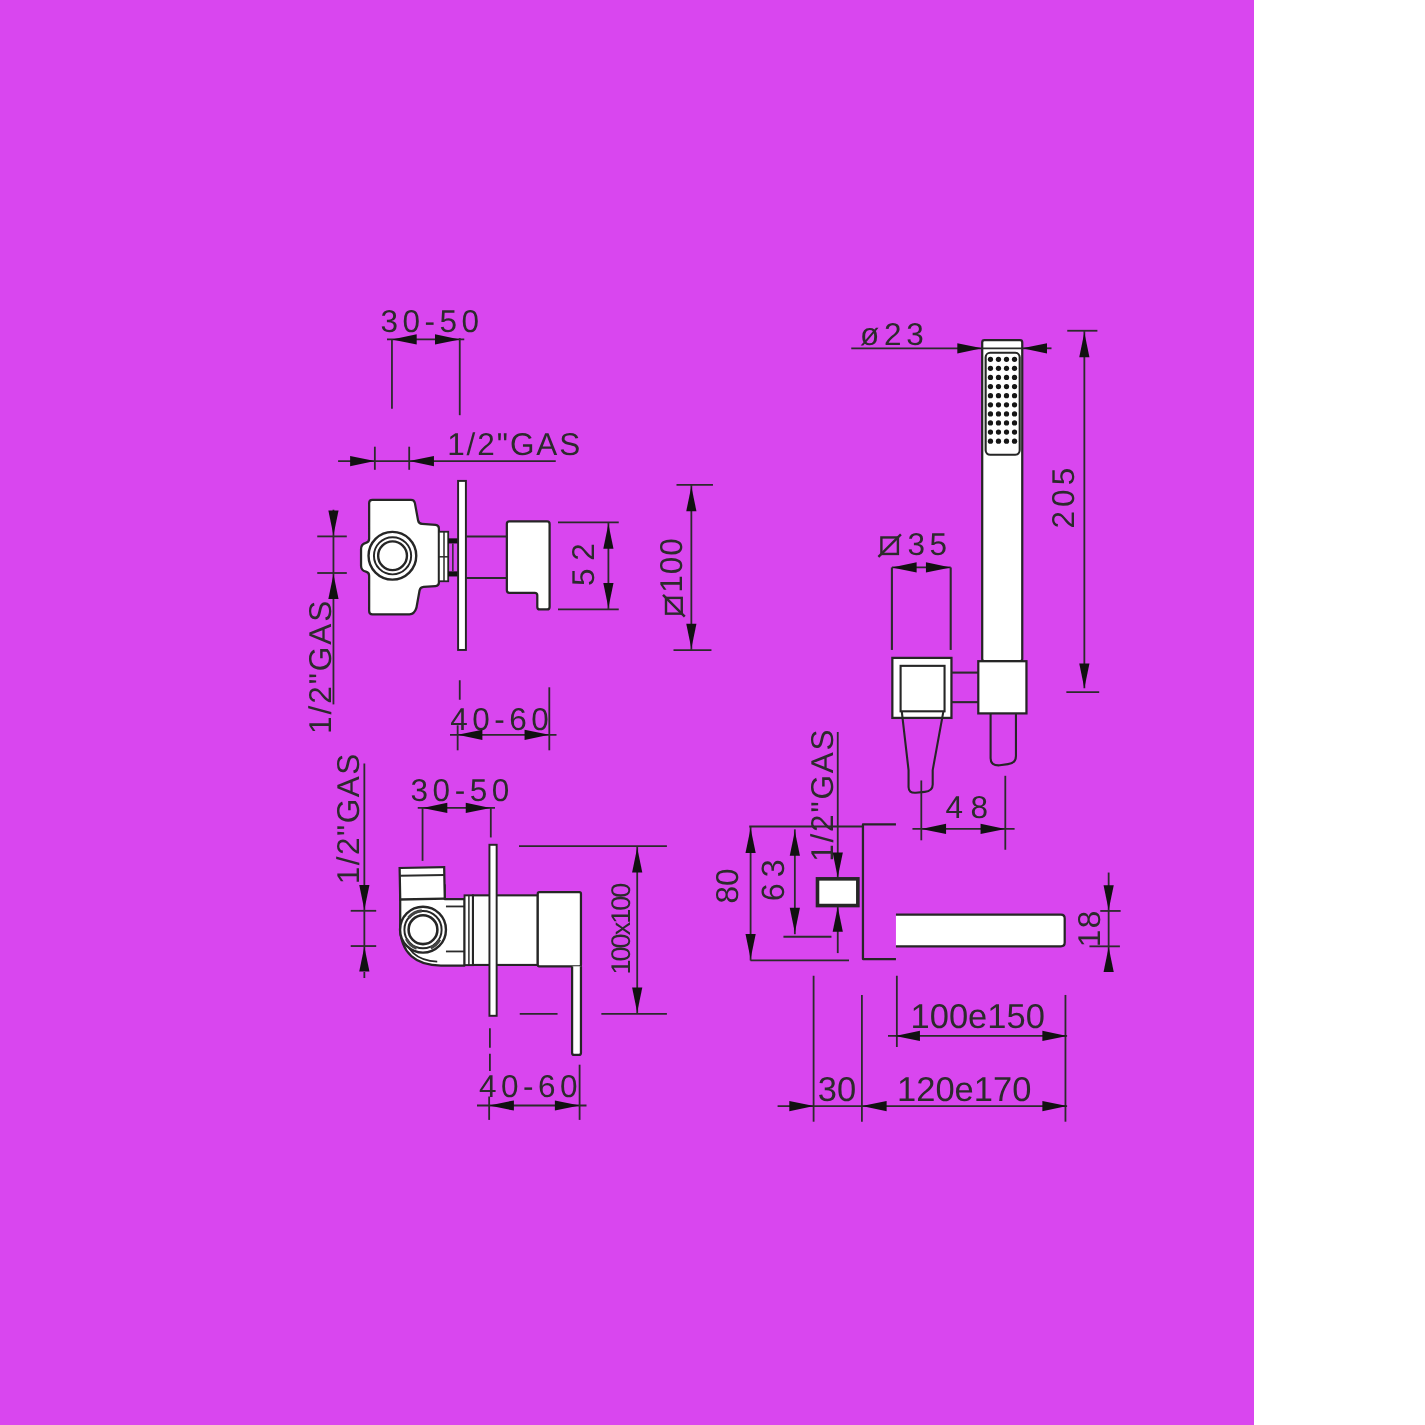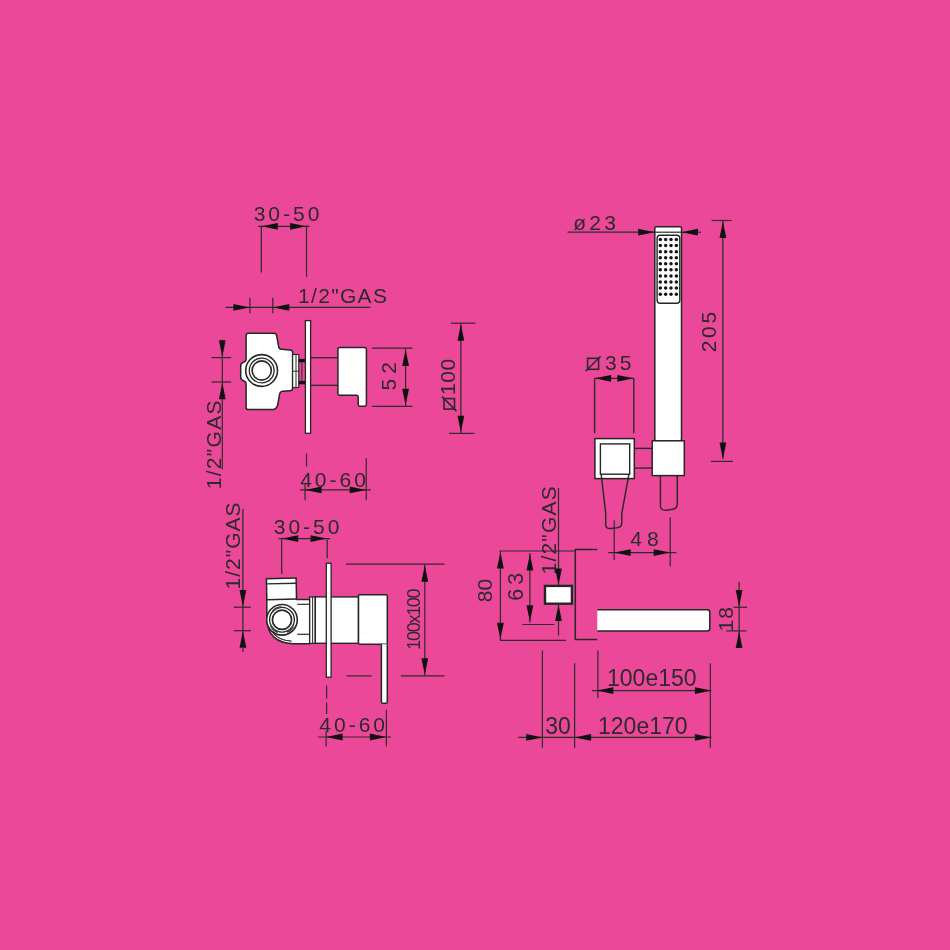--- a/index.html
+++ b/index.html
@@ -1,16 +1,16 @@
 <!DOCTYPE html>
 <html><head>
 <meta charset="utf-8">
 <style>
   html,body{margin:0;padding:0;background:#ffffff;}
-  #page{width:950px;height:950px;background:#ec4899;overflow:hidden;}
+  #page{width:836px;height:950px;background:#d946ef;overflow:hidden;}
 </style>
 </head>
 <body>
 
 <div id="page">
 <svg width="950" height="950" viewBox="0 0 950 950" xmlns="http://www.w3.org/2000/svg">
 
 <text x="288" y="221" font-family="&quot;Liberation Sans&quot;, sans-serif" font-size="21" letter-spacing="3" text-anchor="middle" fill="#2b2b2b">30-50</text>
 
 <g>

